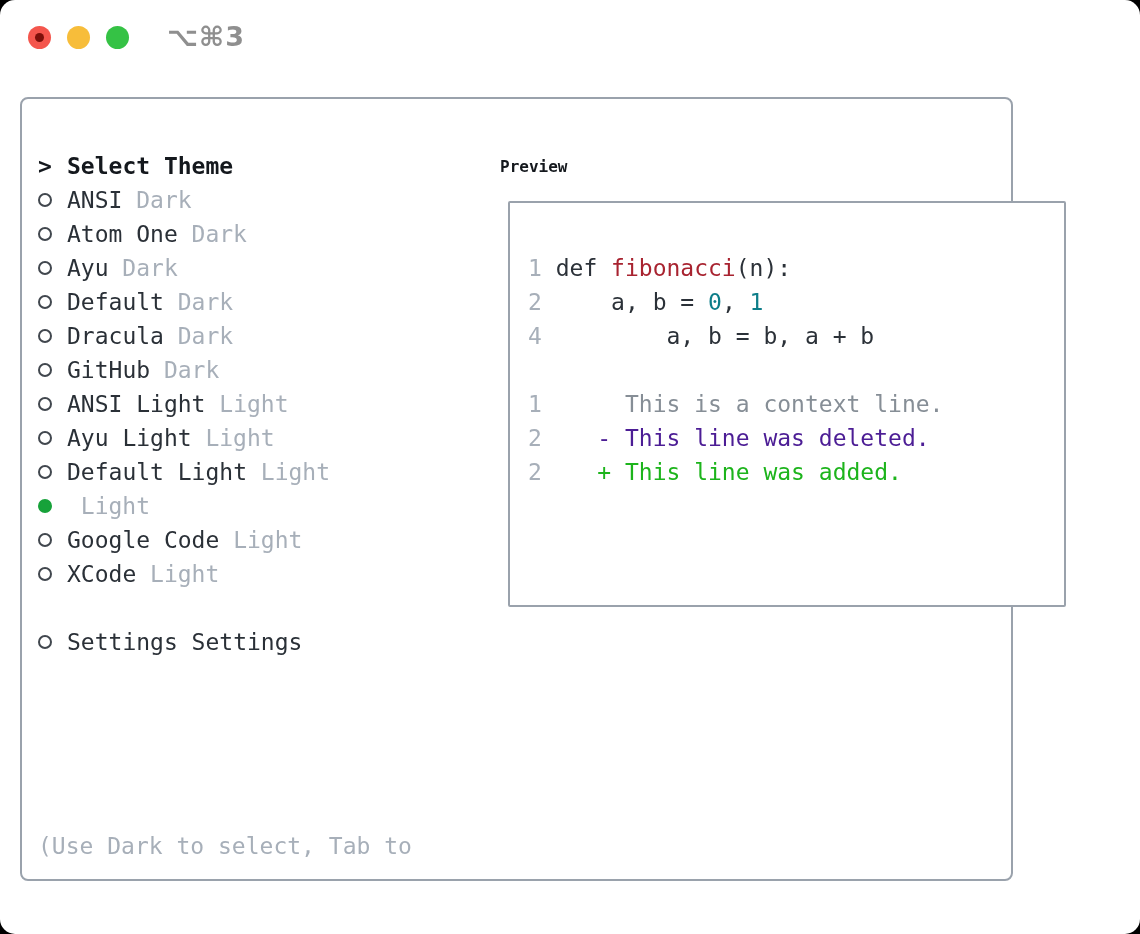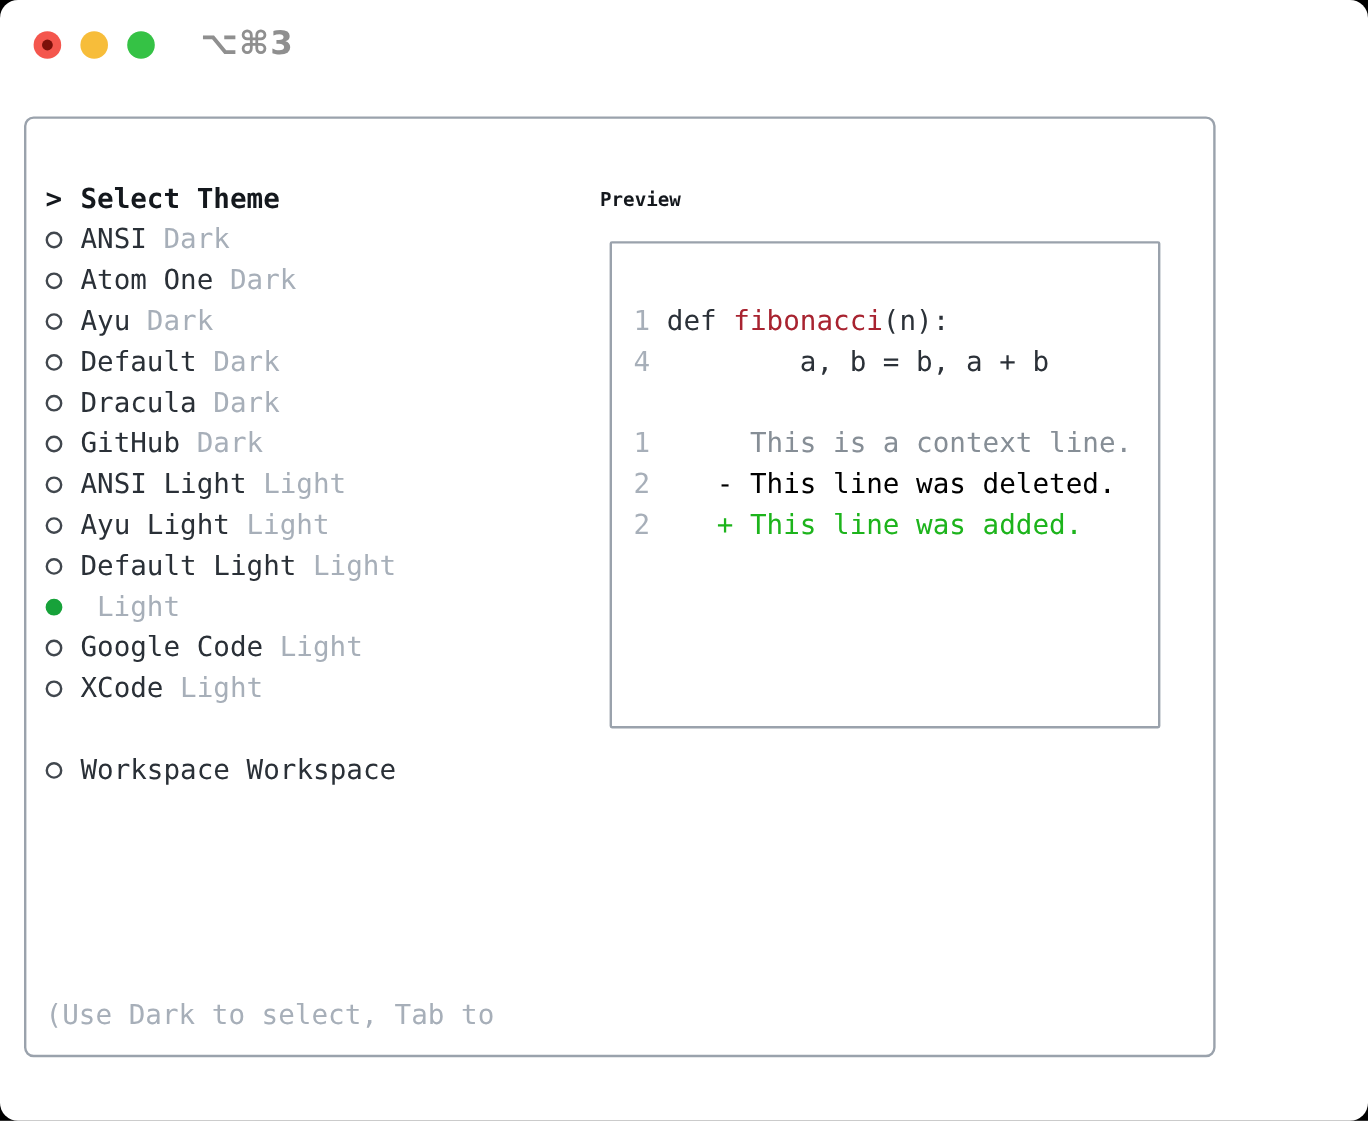--- a/index.html
+++ b/index.html
@@ -37,31 +37,31 @@
   .variant { color:#a7afb9; margin-left:13.8px; }
   .opt-label { color:#2a3037; }
   .opt-label.sel { color:#17a23a; }
   .apply-block { position:absolute; left:38px; top:625px; font-size:23px; }
   .hint { position:absolute; left:38px; top:761px; font-size:23px; line-height:34px;
           color:#a7afb9; white-space:pre; }
 
   
   .preview-title { position:absolute; left:500px; top:149px; height:34px; display:flex;
                    align-items:center; font-size:16px; font-weight:bold; color:#14181d; }
-  .preview-box { position:absolute; left:508px; top:201px; width:459px; height:406px;
+  .preview-box { position:absolute; left:508px; top:201px; width:558px; height:406px;
                  border:2px solid #9aa2ac; border-radius:2px; background:#fff;
                  padding:48px 0 0 18px; overflow:hidden; }
   .code-line { height:34px; line-height:34px; font-size:23px; white-space:pre; }
   .s-ln   { color:#a7afb9; }
   .s-fg   { color:#2b3138; }
   .s-red  { color:#a82330; }
   .s-blue { color:#1186c1; }
   .s-teal { color:#0d7d89; }
   .s-ctx  { color:#868e96; }
-  .s-del  { color:#000000; }
+  .s-del  { color:#4c1d95; }
   .s-add  { color:#1db41c; }
 </style>
 </head>
 <body>
 
 <div class="window">
 
   <div class="titlebar">
     <div class="traffic red">
       <div class="dot"></div>
@@ -89,33 +89,34 @@
         <div class="row"><span class="prefix"><span class="radio"></span></span><span class="tname">Ayu Light</span><span class="variant">Light</span></div>
         <div class="row"><span class="prefix"><span class="radio"></span></span><span class="tname">Default Light</span><span class="variant">Light</span></div>
         <div class="row"><span class="prefix"><span class="radio on"></span></span><span class="variant">Light</span></div>
         <div class="row"><span class="prefix"><span class="radio"></span></span><span class="tname">Google Code</span><span class="variant">Light</span></div>
         <div class="row"><span class="prefix"><span class="radio"></span></span><span class="tname">XCode</span><span class="variant">Light</span></div>
       </div>
   </div>
 
   <div class="apply-block">
     <div id="apply-options">
-        <div class="row"><span class="prefix"><span class="radio"></span></span><span class="opt-label">Workspace Workspace</span></div>
+        <div class="row"><span class="prefix"><span class="radio"></span></span><span class="opt-label">Settings Settings</span></div>
       </div>
   </div>
 
   <div class="hint">
     <div>(Use Dark to select, Tab to</div>
     <div>change focus)</div>
   </div>
 
   <div class="preview-title">Preview</div>
   <div class="preview-box">
     <div id="code">
         <div class="code-line"><span class="s-ln">1 </span><span class="s-fg">def </span><span class="s-red">fibonacci</span><span class="s-fg">(n):</span></div>
+        <div class="code-line"><span class="s-ln">2 </span><span class="s-fg">    a, b = </span><span class="s-teal">0</span><span class="s-fg">, </span><span class="s-teal">1</span></div>
         <div class="code-line"><span class="s-ln">4 </span><span class="s-fg">        a, b = b, a + b</span></div>
         <div class="code-line">&nbsp;</div>
         <div class="code-line"><span class="s-ln">1 </span><span class="s-ctx">     This is a context line.</span></div>
         <div class="code-line"><span class="s-ln">2 </span><span class="s-del">   - This line was deleted.</span></div>
         <div class="code-line"><span class="s-ln">2 </span><span class="s-add">   + This line was added.</span></div>
       </div>
   </div>
 
 </div>
 

